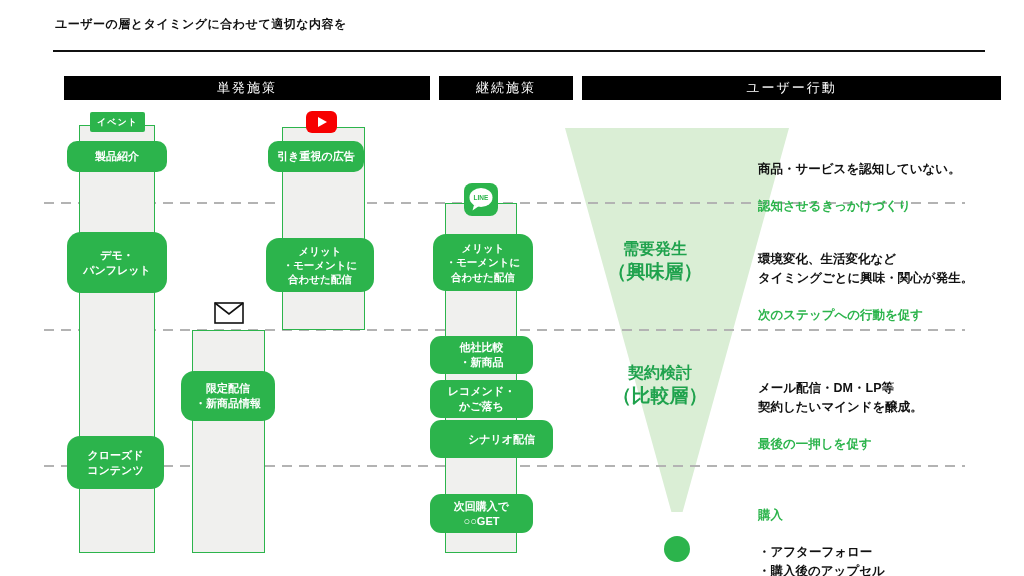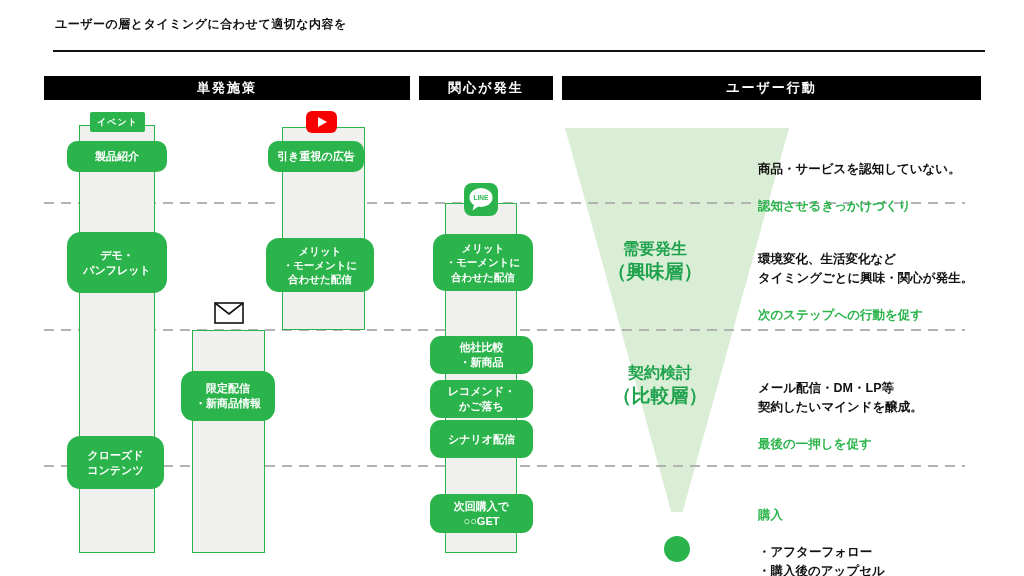--- a/index.html
+++ b/index.html
@@ -2,21 +2,21 @@
 <html><head>
 <meta charset="utf-8">
 <style>
   html,body{margin:0;padding:0;background:#fff;}
   .slide{position:relative;width:1024px;height:576px;background:#fff;overflow:hidden;
          font-family:"Liberation Sans","DejaVu Sans",sans-serif;color:#111;}
   .abs{position:absolute;}
   .page-title{left:55px;top:16px;font-size:12px;font-weight:bold;letter-spacing:.5px;}
   .title-rule{left:53px;top:50px;width:932px;height:2px;background:#111;}
   .hbar{top:76px;height:24px;background:#000;color:#fff;display:flex;align-items:center;
-        justify-content:center;font-size:13px;font-weight:bold;letter-spacing:2px;z-index:3;}
+        justify-content:center;font-size:13px;font-weight:normal;letter-spacing:2px;z-index:3;margin-left:20px;}
   .dash{height:2px;z-index:2;
         background:repeating-linear-gradient(90deg,#b3b3b3 0 10px,transparent 10px 17px);}
   .funnel{left:565px;top:128px;width:224px;height:384px;background:#daeed5;z-index:1;
           clip-path:polygon(0 0,100% 0,52.5% 100%,47.5% 100%);}
   .col{background:#f0f0ee;border:1.5px solid #2cb44c;z-index:3;box-sizing:border-box;}
   .gbox{background:#2cb44c;color:#fff;font-weight:bold;display:flex;align-items:center;
         justify-content:center;text-align:center;white-space:pre-line;z-index:4;
         font-size:11px;line-height:1.35;border-radius:10px;}
   .tag{background:#2cb44c;color:#fff;font-weight:bold;font-size:9px;display:flex;
        align-items:center;justify-content:center;z-index:4;border-radius:2px;letter-spacing:1px;}
@@ -38,21 +38,21 @@
 
 <div class="slide">
 
   <div class="abs page-title">ユーザーの層とタイミングに合わせて適切な内容を</div>
   <div class="abs title-rule"></div>
 
   <div class="abs hbar" style="left:44px;width:366px;">
     <span>単発施策</span>
   </div>
   <div class="abs hbar" style="left:419px;width:134px;">
-    <span>関心が発生</span>
+    <span>継続施策</span>
   </div>
   <div class="abs hbar" style="left:562px;width:419px;">
     <span>ユーザー行動</span>
   </div>
 
   <div class="abs funnel"></div>
 
   <div class="abs dash" style="left:44px;top:202px;width:921px;"></div>
   <div class="abs dash" style="left:44px;top:329px;width:921px;"></div>
   <div class="abs dash" style="left:44px;top:465px;width:921px;"></div>
@@ -95,21 +95,21 @@
   <div class="abs gbox" style="left:266px;top:238px;width:108px;height:54px;border-radius:13px;font-size:10.5px;">メリット
 ・モーメントに
 合わせた配信</div>
   <div class="abs gbox" style="left:433px;top:234px;width:100px;height:57px;border-radius:13px;font-size:10.5px;">メリット
 ・モーメントに
 合わせた配信</div>
   <div class="abs gbox" style="left:430px;top:336px;width:103px;height:38px;border-radius:11px;">他社比較
 ・新商品</div>
   <div class="abs gbox" style="left:430px;top:380px;width:103px;height:38px;border-radius:11px;">レコメンド・
 かご落ち</div>
-  <div class="abs gbox" style="left:430px;top:420px;width:103px;height:38px;border-radius:11px;">シナリオ配信</div>
+  <div class="abs gbox" style="left:430px;top:420px;width:103px;height:38px;border-radius:11px;padding-left:20px;">シナリオ配信</div>
   <div class="abs gbox" style="left:430px;top:494px;width:103px;height:39px;border-radius:11px;">次回購入で
 ○○GET</div>
 
   <div class="abs flabel" style="left:565px;top:237px;width:180px;">
     <div class="l1">需要発生</div>
     <div class="l2">（興味層）</div>
   </div>
   <div class="abs flabel" style="left:570px;top:361px;width:180px;">
     <div class="l1">契約検討</div>
     <div class="l2">（比較層）</div>

